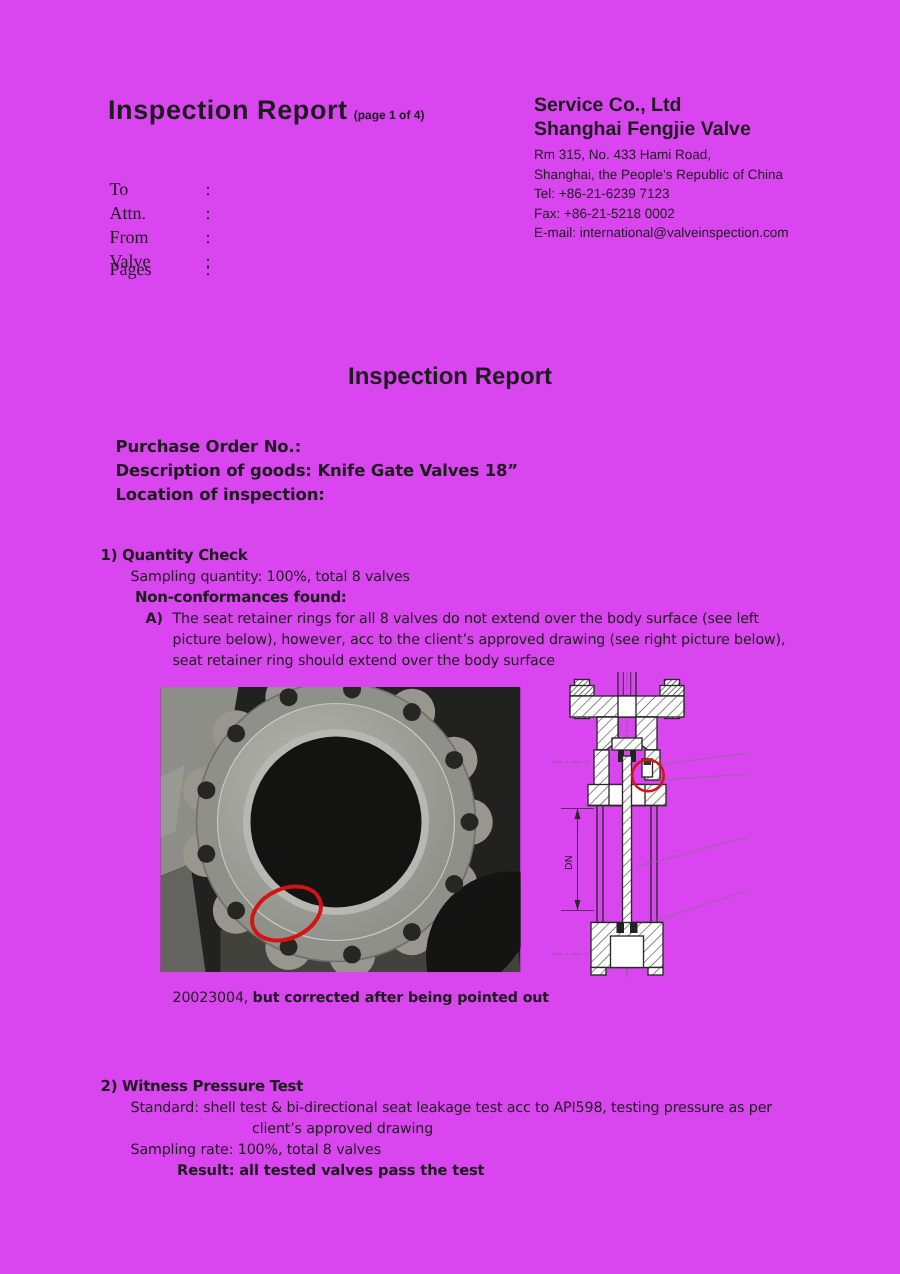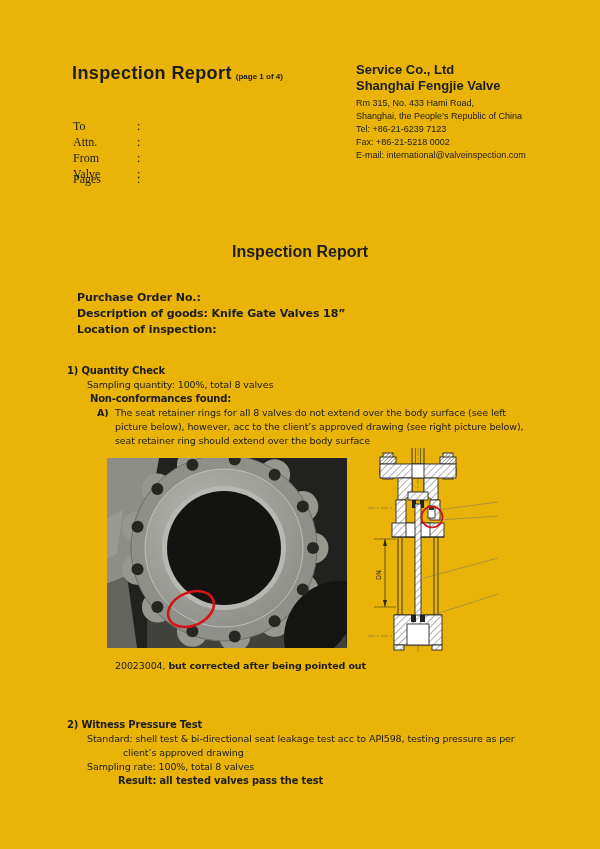--- a/index.html
+++ b/index.html
@@ -1,18 +1,18 @@
 <!DOCTYPE html>
 <html><head>
 <meta charset="utf-8">
 <style>
   html,body{margin:0;padding:0;background:#e8e8e8;}
   .page{
     position:relative;width:600px;height:849px;margin:0 auto;
-    background:#eab308;color:#1c1c1c;overflow:hidden;
+    background:#d946ef;color:#1c1c1c;overflow:hidden;
     font-family:"DejaVu Sans",sans-serif;
   }
   .abs{position:absolute;white-space:nowrap;}
 
   
   .hdr-title{left:72px;top:62px;font-family:"Liberation Sans",sans-serif;
     font-weight:bold;font-size:18px;letter-spacing:.4px;line-height:22px;}
   .hdr-title .pagenote{font-size:8px;font-weight:bold;letter-spacing:0;margin-left:4px;}
   .company{left:356px;top:62px;width:220px;font-family:"Liberation Sans",sans-serif;}
   .company .cname{font-weight:bold;font-size:13px;line-height:16px;}
@@ -38,21 +38,21 @@
   .s1-noncon{left:90px;top:392px;}
   .s1-a{left:97px;top:406px;}
   .item-label{display:inline-block;width:18px;font-weight:bold;vertical-align:top;}
   .item-lines{display:inline-block;vertical-align:top;}
   .s1-b{left:97px;top:659px;}
   .b-line2{margin-left:18px;}
   .bold-inline{font-weight:bold;}
 
   .s2-head{left:67px;top:718px;}
   .s2-standard{left:87px;top:732px;}
-  .s2-std2{margin-left:36px;}
+  .s2-std2{margin-left:81px;}
   .s2-sampling{left:87px;top:760px;}
   .s2-result{left:90px;top:774px;font-weight:bold;font-size:9.8px;padding-left:28px;}
 
   
   .photo-box{left:107px;top:458px;width:240px;height:190px;}
   .drawing-box{left:368px;top:448px;width:132px;height:205px;}
   svg{display:block;}
 </style>
 </head>
 <body>

